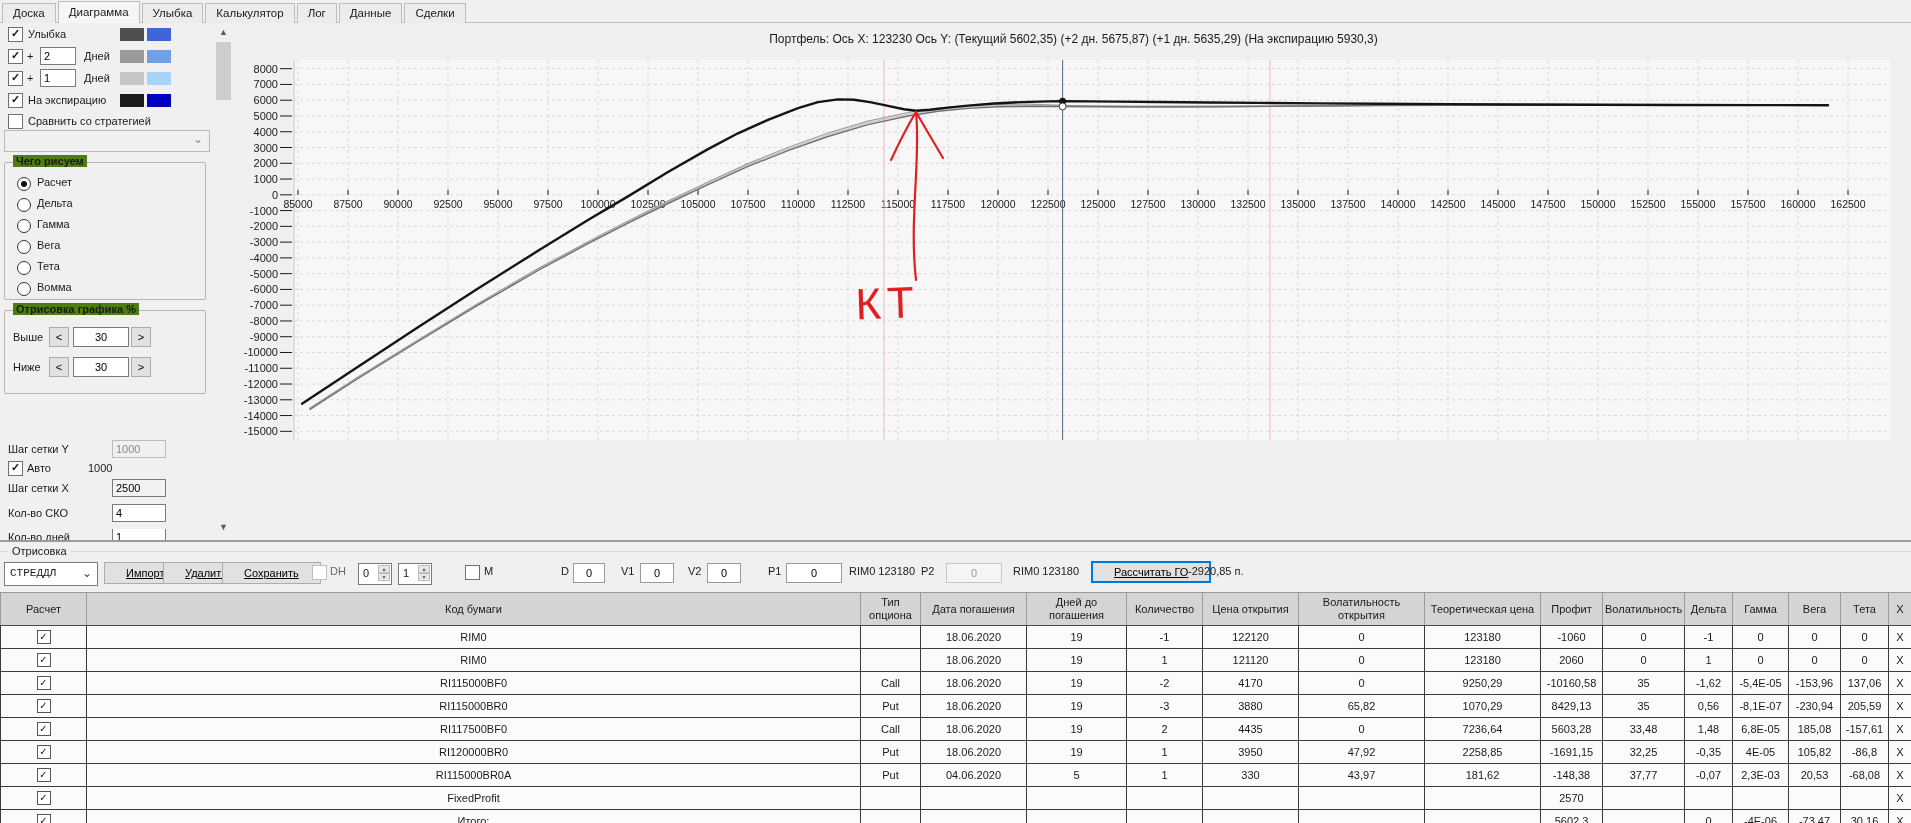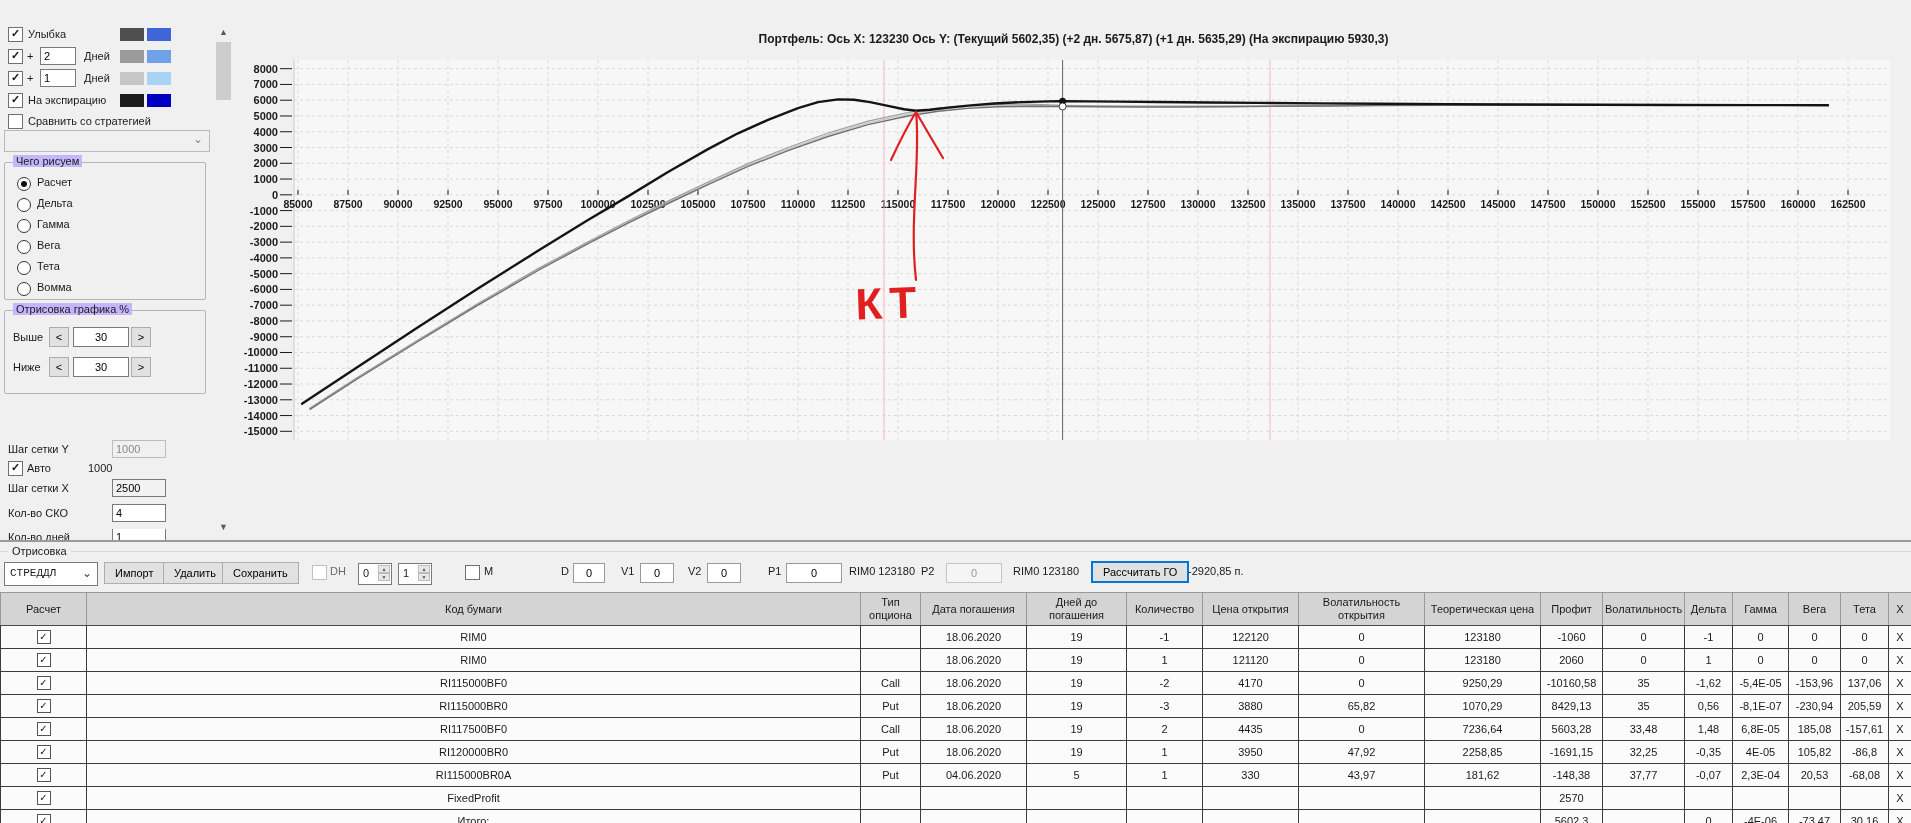--- a/index.html
+++ b/index.html
@@ -19,46 +19,46 @@
   .cb .tick{position:relative;top:-1px;font-weight:bold;}
   .cb.dis{border-color:#c0c0c0;}
   .s-lbl{position:absolute;top:2px;white-space:nowrap;}
   .swatch{position:absolute;top:2px;width:24px;height:13px;}
   .numbox{position:absolute;top:-1px;width:28px;height:16px;border:1px solid #7a7a7a;background:#fff;
       font-family:"Liberation Sans",sans-serif;font-size:11px;text-align:left;padding:0 3px;}
   .numbox:disabled,.numbox.dis{background:#f0f0f0;color:#8a8a8a;border-color:#bdbdbd;}
   .combo{position:absolute;left:4px;top:108px;width:204px;height:20px;background:#f0f0f0;border:1px solid #b9b9b9;}
   .combo .arr{position:absolute;right:6px;top:1px;color:#8a8a8a;font-size:12px;}
   .gbox{position:absolute;border:1px solid #b5b5b5;border-radius:2px;}
-  .gbox-label{position:absolute;top:-8px;left:8px;background:#c4b5fd;padding:0 3px;white-space:nowrap;}
+  .gbox-label{position:absolute;top:-8px;left:8px;background:#4d7c0f;padding:0 3px;white-space:nowrap;font-weight:bold;}
   .radio{position:absolute;left:12px;width:12px;height:12px;border:1px solid #333;border-radius:50%;background:#fff;}
   .radio .dot{position:absolute;left:3px;top:3px;width:6px;height:6px;border-radius:50%;background:#111;display:none;}
   .radio.sel .dot{display:block;}
   .r-lbl{position:absolute;left:32px;white-space:nowrap;}
   .spinbtn{position:absolute;top:-2px;width:20px;height:20px;background:#e1e1e1;border:1px solid #adadad;
       text-align:center;line-height:18px;font-size:11px;padding:0;}
   .field{position:absolute;top:-2px;height:18px;border:1px solid #7a7a7a;background:#fff;text-align:center;
       font-family:"Liberation Sans",sans-serif;font-size:11px;padding:0;}
   
   #sb-scroll{position:absolute;left:215px;top:2px;width:17px;height:512px;background:#f0f0f0;}
   .sb-btn{position:absolute;left:0;width:17px;height:17px;background:#f0f0f0;text-align:center;color:#5a5a5a;font-size:9px;line-height:17px;}
   #sb-thumb{position:absolute;left:1px;top:18px;width:15px;height:58px;background:#cdcdcd;}
   
-  #chart-panel{position:absolute;left:236px;top:22px;width:1675px;height:666px;font-weight:bold;}
+  #chart-panel{position:absolute;left:236px;top:22px;width:1675px;height:666px;}
   #chart-title{position:absolute;left:0;top:10px;width:100%;text-align:center;font-size:12px;color:#1a1a1a;}
   #chart-holder{position:absolute;left:2px;top:30px;}
   
   #split{position:absolute;left:0;top:540px;width:1911px;height:2px;background:#9b9b9b;}
   #pf-groupline{position:absolute;left:0;top:551px;width:1911px;border-top:1px solid #d9d9d9;}
   #pf-label{position:absolute;left:8px;top:545px;background:#f0f0f0;padding:0 4px;}
   #toolbar{position:absolute;left:0;top:560px;width:1911px;height:26px;}
   .tb{position:absolute;top:2px;}
   .tb-lbl{position:absolute;top:5px;white-space:nowrap;}
   .btn{height:22px;background:#e1e1e1;border:1px solid #adadad;font-family:"Liberation Sans",sans-serif;
-       font-size:11px;padding:0 10px;}
+       font-size:11px;padding:0 21px;text-decoration:underline;}
   .btn.focus{border:2px solid #0078d7;}
   .select{height:22px;background:#fff;border:1px solid #7a7a7a;position:relative;}
   .select .val{position:absolute;left:5px;top:4px;font-family:Liberation Mono, monospace;}
   .select .arr{position:absolute;right:5px;top:3px;color:#444;font-size:12px;}
   .spin{position:absolute;height:20px;border:1px solid #7a7a7a;background:#fff;}
   .spin .v{position:absolute;left:4px;top:3px;}
   .spin .ud{position:absolute;right:1px;top:1px;width:12px;height:16px;}
   .spin .ud div{height:8px;background:#e7e7e7;border:1px solid #bdbdbd;font-size:5px;line-height:7px;text-align:center;color:#555;box-sizing:border-box;}
   .tb-input{position:absolute;top:3px;height:18px;border:1px solid #9a9a9a;background:#fff;text-align:center;
       font-family:"Liberation Sans",sans-serif;font-size:11px;padding:0;}
@@ -74,20 +74,21 @@
   td.selcell{background:#0b72d8;}
   td.xcell{background:#ececec;font-size:10px;}
   .tcb{display:inline-block;width:12px;height:12px;background:#fff;border:1px solid #555;
       line-height:11px;font-size:10px;vertical-align:middle;}
 </style>
 </head>
 <body>
 
 <div id="app">
 
+  <div id="tabbar"><div class="tab">Доска</div><div class="tab active">Диаграмма</div><div class="tab">Улыбка</div><div class="tab">Калькулятор</div><div class="tab">Лог</div><div class="tab">Данные</div><div class="tab">Сделки</div></div>
 
   <div id="sidebar">
     <div class="s-row" style="top:4px">
       <span class="cb" style="left:8px"><span class="tick">✓</span></span>
       <span class="s-lbl" style="left:28px">Улыбка</span>
       <span class="swatch" style="left: 120px; background: rgb(79, 79, 79);"></span>
       <span class="swatch" style="left: 147px; background: rgb(62, 102, 217);"></span>
     </div>
     <div class="s-row" style="top:26px">
       <span class="cb" style="left:8px"><span class="tick">✓</span></span>
@@ -581,21 +582,21 @@
           <td>Put</td>
           <td>04.06.2020</td>
           <td>5</td>
           <td>1</td>
           <td>330</td>
           <td>43,97</td>
           <td>181,62</td>
           <td class="neg">-148,38</td>
           <td>37,77</td>
           <td>-0,07</td>
-          <td>2,3E-04</td>
+          <td>2,3E-03</td>
           <td>20,53</td>
           <td>-68,08</td>
           <td class="xcell">X</td>
         </tr>
         <tr>
           <td><span class="tcb">✓</span></td>
           <td>FixedProfit</td>
           <td></td>
           <td></td>
           <td></td>

